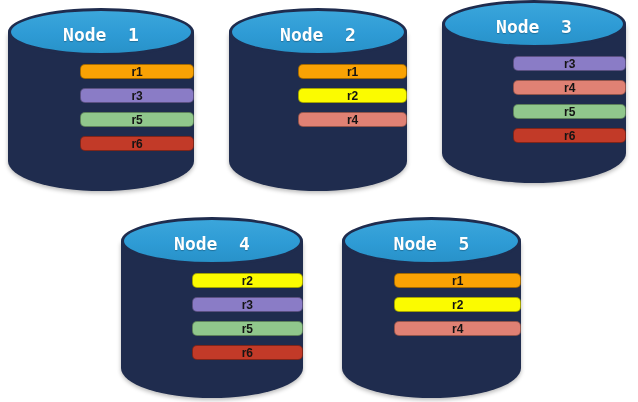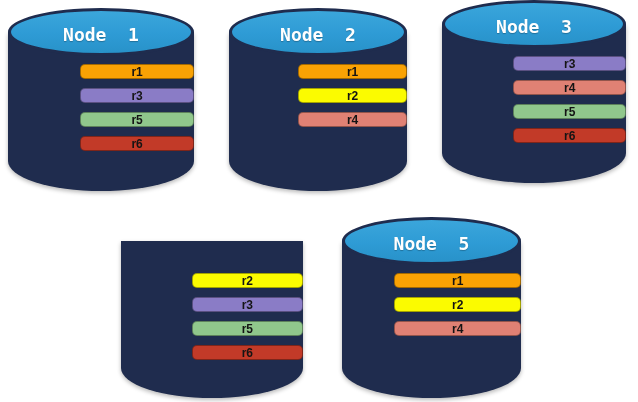--- a/index.html
+++ b/index.html
@@ -94,20 +94,23 @@
     <div class="bars">
         <div class="bar" style="background: rgb(138, 124, 198);">r3</div>
         <div class="bar" style="background: rgb(224, 129, 116);">r4</div>
         <div class="bar" style="background: rgb(144, 199, 140);">r5</div>
         <div class="bar" style="background: rgb(194, 58, 40);">r6</div>
       </div>
   </div>
 
   <div class="cylinder n4">
     <div class="cyl-body"></div>
+    <div class="cyl-top">
+      <span class="node-label">Node  4</span>
+    </div>
     <div class="bars">
         <div class="bar" style="background: rgb(251, 251, 0);">r2</div>
         <div class="bar" style="background: rgb(138, 124, 198);">r3</div>
         <div class="bar" style="background: rgb(144, 199, 140);">r5</div>
         <div class="bar" style="background: rgb(194, 58, 40);">r6</div>
       </div>
   </div>
 
   <div class="cylinder n5">
     <div class="cyl-body"></div>

